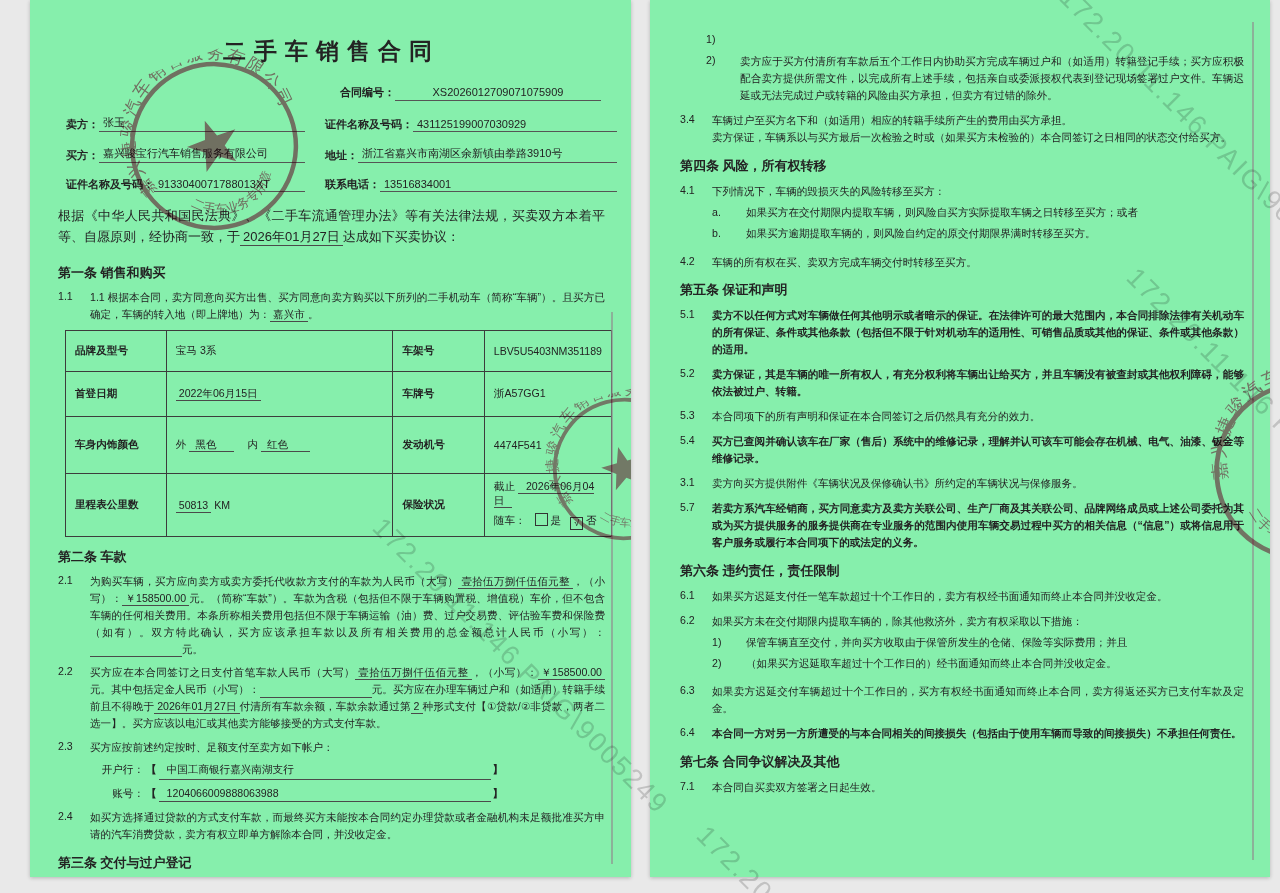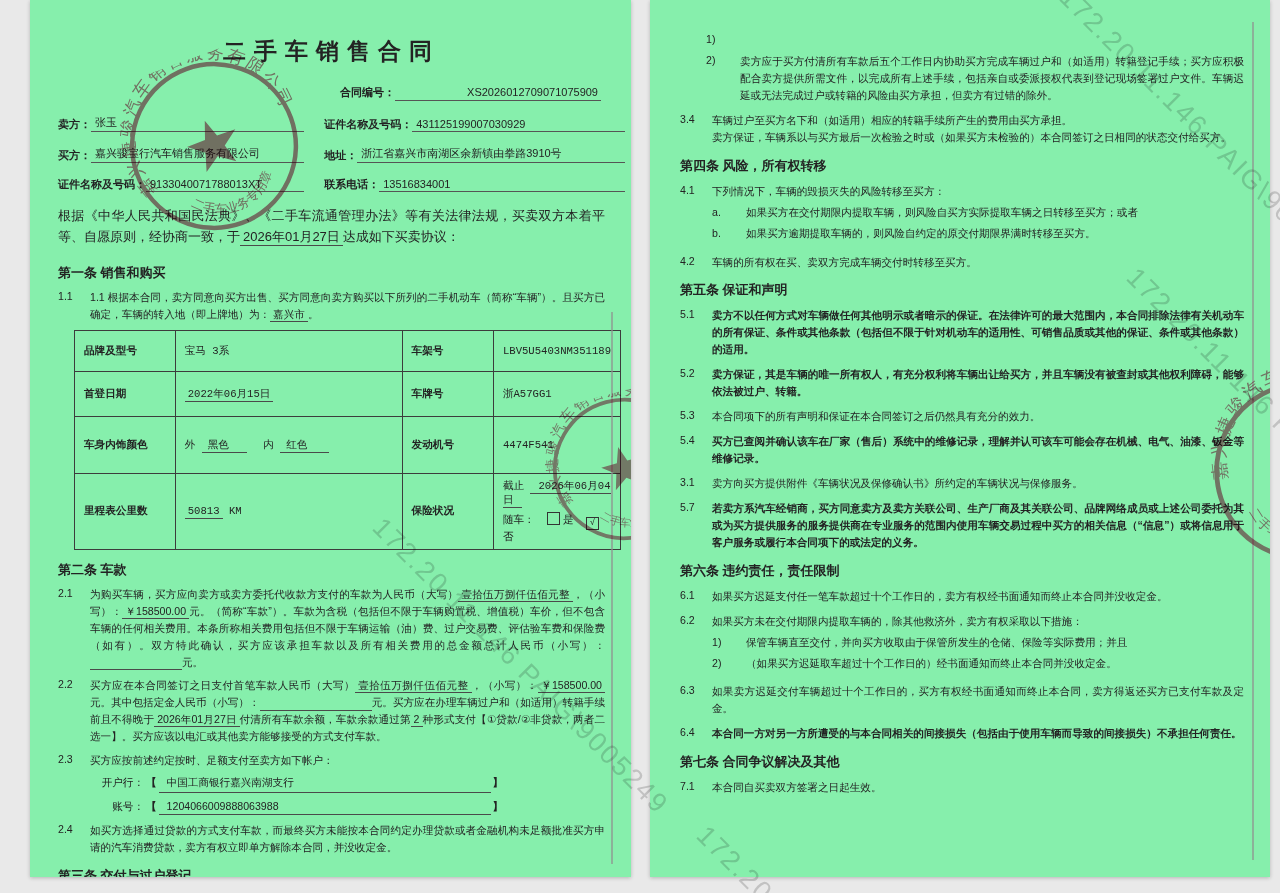--- a/index.html
+++ b/index.html
@@ -12,41 +12,41 @@
   .page{position:absolute;top:0;height:877px;background:#86efac;overflow:hidden;
         box-shadow:0 1px 4px rgba(0,0,0,.22);}
   #page-left{left:30px;width:601px;}
   #page-right{left:650px;width:620px;}
   .lp-inner{padding:24px 26px 0 28px;}
   .rp-inner{padding:24px 26px 0 30px;font-size:10.6px;}
 
   .doc-title{font-size:23px;font-weight:bold;text-align:center;letter-spacing:8px;margin:12px 0 18px;}
   .contract-no{font-size:11px;text-align:right;margin:0 4px 14px 0;}
   .cno-label{font-weight:bold;}
-  .cno-val{display:inline-block;min-width:200px;border-bottom:1px solid #555;padding:0 3px 2px;text-align:right;}
-
-  .party-grid{display:grid;grid-template-columns:45% 55%;column-gap:20px;row-gap:14px;font-size:11px;margin:0 0 13px;}
+  .cno-val{display:inline-block;min-width:200px;border-bottom:1px solid #555;padding:0 3px 2px;text-align:center;}
+
+  .party-grid{display:grid;grid-template-columns:45% 55%;column-gap:20px;row-gap:14px;font-size:11px;margin:0 8px 13px;}
   .pr{display:flex;align-items:flex-end;}
   .plabel{white-space:nowrap;font-weight:bold;}
   .pfill{flex:1;border-bottom:1px solid #555;padding:0 4px 1px;white-space:nowrap;overflow:hidden;}
 
   .preamble{font-size:13px;line-height:1.65;text-align:justify;margin-bottom:16px;}
   .sec-heading{font-size:13px;font-weight:bold;margin:11px 0 7px;}
 
   .lrow,.rrow{display:flex;margin:7px 0;}
   .rrow{margin:8px 0;}
   .cnum{flex:0 0 32px;font-size:10.6px;padding-top:1px;}
   .cbody{flex:1;font-size:10.6px;line-height:1.6;text-align:justify;}
   .item .cnum{margin-left:26px;flex-basis:34px;}
   .boldc .cbody{font-weight:bold;}
 
   .useg{border-bottom:1px solid #4a4a4a;padding:0 3px 1px;}
   .blankseg{display:inline-block;border-bottom:1px solid #4a4a4a;height:12px;vertical-align:bottom;}
 
-  table.veh{width:100%;border-collapse:collapse;margin:7px 16px 5px;font-family:Liberation Mono, monospace;}
+  table.veh{width:100%;border-collapse:collapse;margin:7px 7px 5px;}
   table.veh td{border:1.5px solid #3c3c3c;padding:5px 9px;font-size:10.6px;vertical-align:middle;}
   td.lab{font-weight:bold;width:86px;}
   td.v1{width:218px;}
   td.lab2{font-weight:bold;width:76px;}
   tr.r1 td{height:30px;} tr.r2 td{height:34px;} tr.r3 td{height:46px;} tr.r4 td{height:52px;}
 
   .cb{display:inline-block;width:11px;height:11px;border:1.5px solid #333;line-height:11px;
       text-align:center;font-size:9px;vertical-align:-2px;margin:0 3px 0 6px;}
 
   .bank-line{margin:7px 0 7px 32px;font-size:10.6px;}

